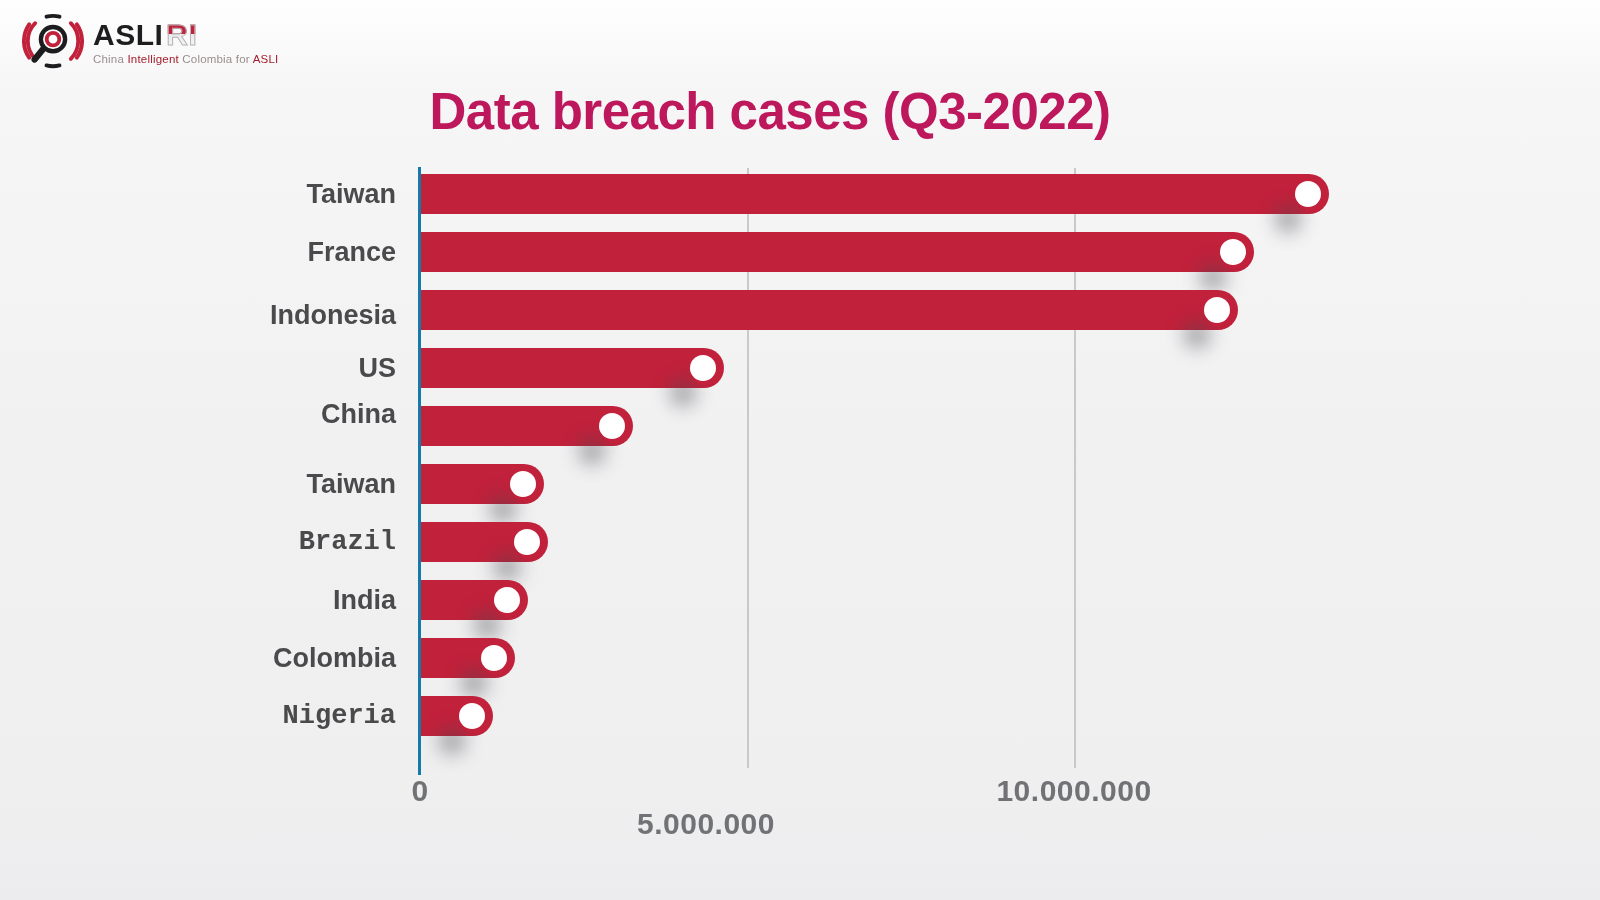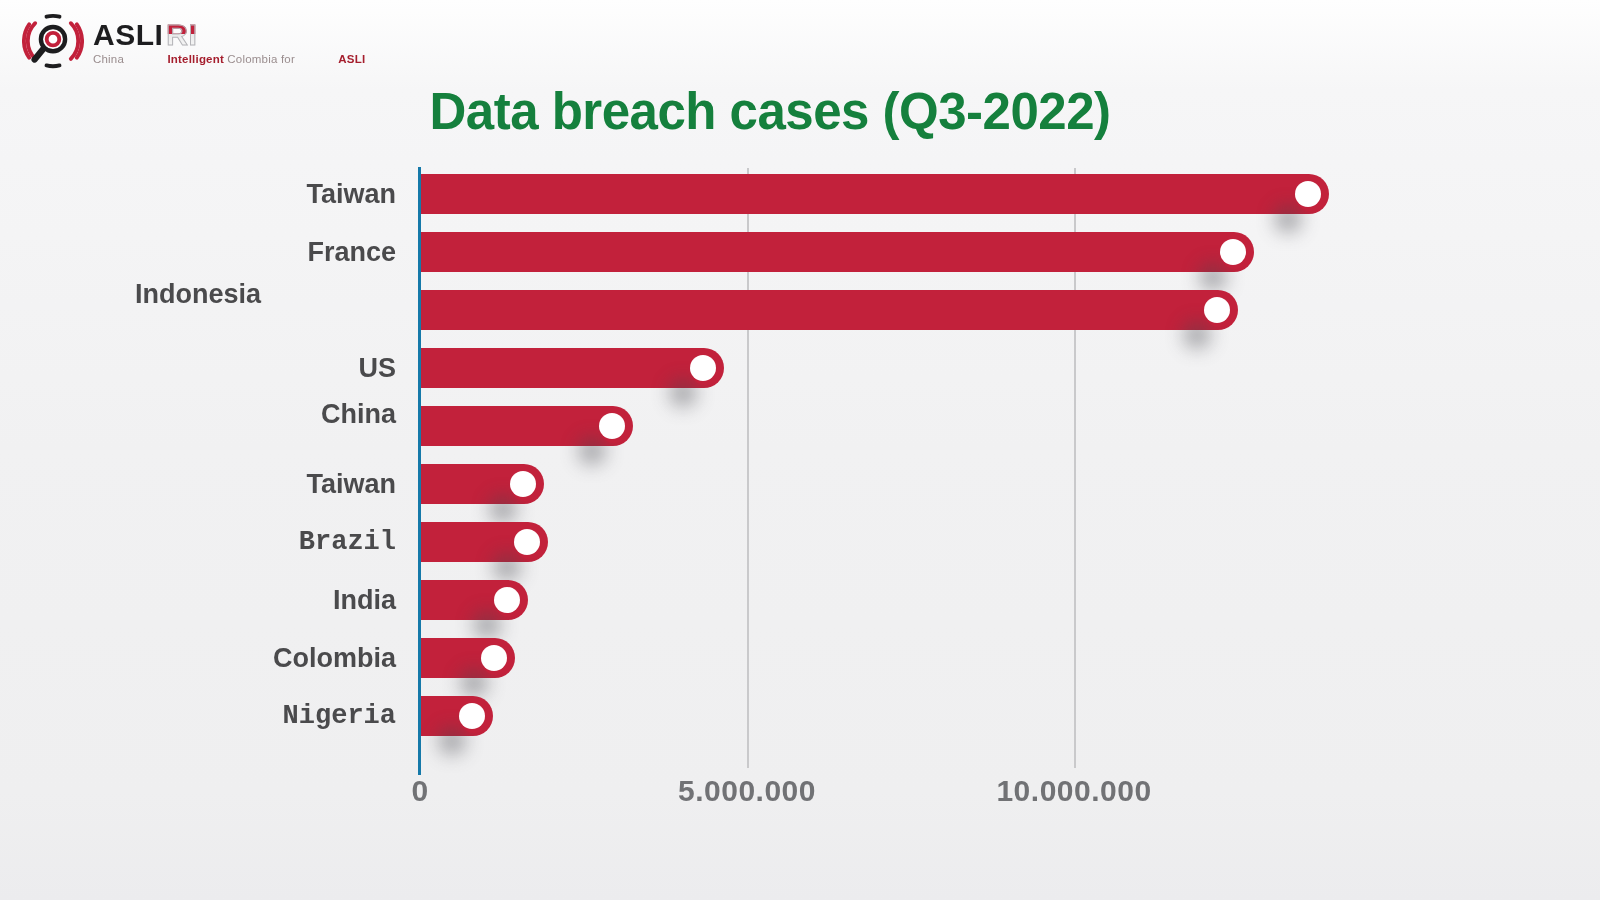--- a/index.html
+++ b/index.html
@@ -39,21 +39,21 @@
     -webkit-text-stroke: 1px #b4b4b8;
   }
   .tagline {
     margin-top: 4px;
     font-size: 11.5px;
     letter-spacing: 0.2px;
     line-height: 1;
     white-space: nowrap;
   }
   .tagline .muted  { color: #9a8d8e; }
-  .tagline .accent { color: #a51e2d; font-weight: bold; margin-left: 40px; }
+  .tagline .accent { color: #a51e2d; font-weight: normal; }
 
   
   .title {
     position: absolute;
     top: 82px;
     left: 770px;
     transform: translateX(-50%);
     margin: 0;
     font-size: 51px;
     font-weight: bold;
@@ -146,37 +146,37 @@
       <circle cx="32" cy="28" r="6.5" fill="#ffffff" stroke="#c2213b" stroke-width="4"></circle>
     </svg>
     <div class="brand-text">
       <div class="brand-name">
         <span>ASLI</span><span class="ri">RI</span>
       </div>
       <div class="tagline" id="tagline"><span class="muted">China </span><span class="accent">Intelligent</span><span class="muted"> Colombia for </span><span class="accent">ASLI</span></div>
     </div>
   </header>
 
-  <h1 class="title" style="color: #15803d;">Data breach cases (Q3-2022)</h1>
+  <h1 class="title" style="color: #be185d;">Data breach cases (Q3-2022)</h1>
 
   <div class="chart" id="chart">
     <div id="gridlines">
         <div class="gridline" style="left: 747px; background: rgb(201, 201, 203);"></div>
         <div class="gridline" style="left: 1074px; background: rgb(201, 201, 203);"></div>
       </div>
     <div id="rows">
         <div class="row-label" style="top: 174px;">Taiwan</div>
         <div class="bar" style="top: 174px; width: 909.06px; height: 40px; background: rgb(194, 33, 59);">
           <span class="dot" style="background: rgb(255, 255, 255);"></span>
         </div>
         <div class="row-label" style="top: 232px;">France</div>
         <div class="bar" style="top: 232px; width: 833.85px; height: 40px; background: rgb(194, 33, 59);">
           <span class="dot" style="background: rgb(255, 255, 255);"></span>
         </div>
-        <div class="row-label" style="top: 274px; text-align: center;">Indonesia</div>
+        <div class="row-label" style="top: 295px;">Indonesia</div>
         <div class="bar" style="top: 290px; width: 817.5px; height: 40px; background: rgb(194, 33, 59);">
           <span class="dot" style="background: rgb(255, 255, 255);"></span>
         </div>
         <div class="row-label" style="top: 348px;">US</div>
         <div class="bar" style="top: 348px; width: 304.11px; height: 40px; background: rgb(194, 33, 59);">
           <span class="dot" style="background: rgb(255, 255, 255);"></span>
         </div>
         <div class="row-label" style="top: 394px;">China</div>
         <div class="bar" style="top: 406px; width: 212.55px; height: 40px; background: rgb(194, 33, 59);">
           <span class="dot" style="background: rgb(255, 255, 255);"></span>
@@ -198,18 +198,18 @@
           <span class="dot" style="background: rgb(255, 255, 255);"></span>
         </div>
         <div class="row-label" style="top: 696px; font-family: Liberation Mono, monospace;">Nigeria</div>
         <div class="bar" style="top: 696px; width: 73.248px; height: 40px; background: rgb(194, 33, 59);">
           <span class="dot" style="background: rgb(255, 255, 255);"></span>
         </div>
       </div>
     <div class="axis-line" id="axisLine" style="background: rgb(21, 121, 169);"></div>
     <div id="ticks">
         <div class="tick" style="left: 420px;">0</div>
-        <div class="tick" style="left: 747px;">5.000.000</div>
+        <div class="tick" style="left: 706px; margin-top: 33px;">5.000.000</div>
         <div class="tick" style="left: 1074px;">10.000.000</div>
       </div>
   </div>
 
 </div>
 
 </body></html>

